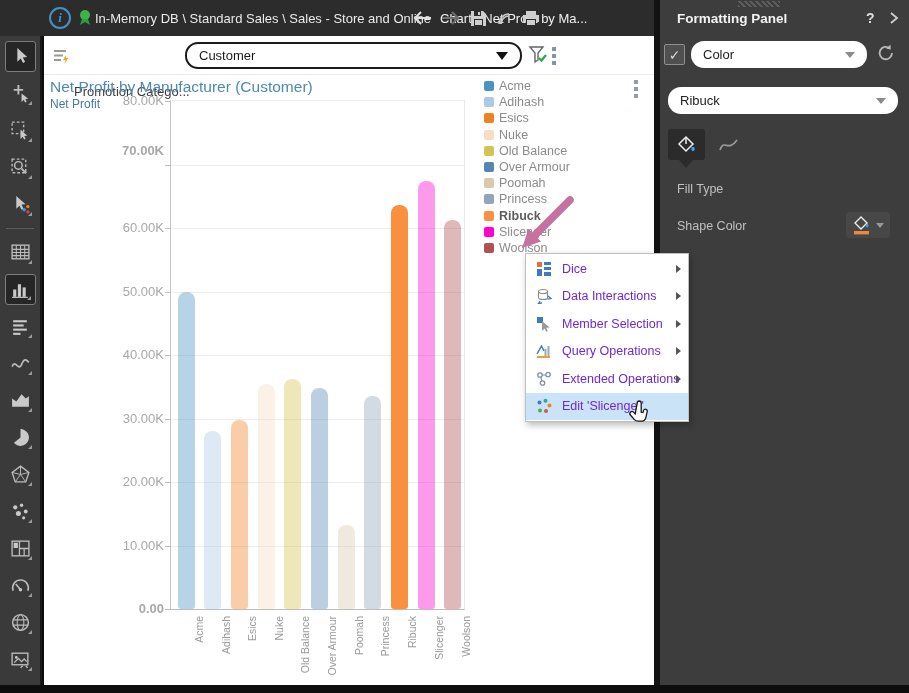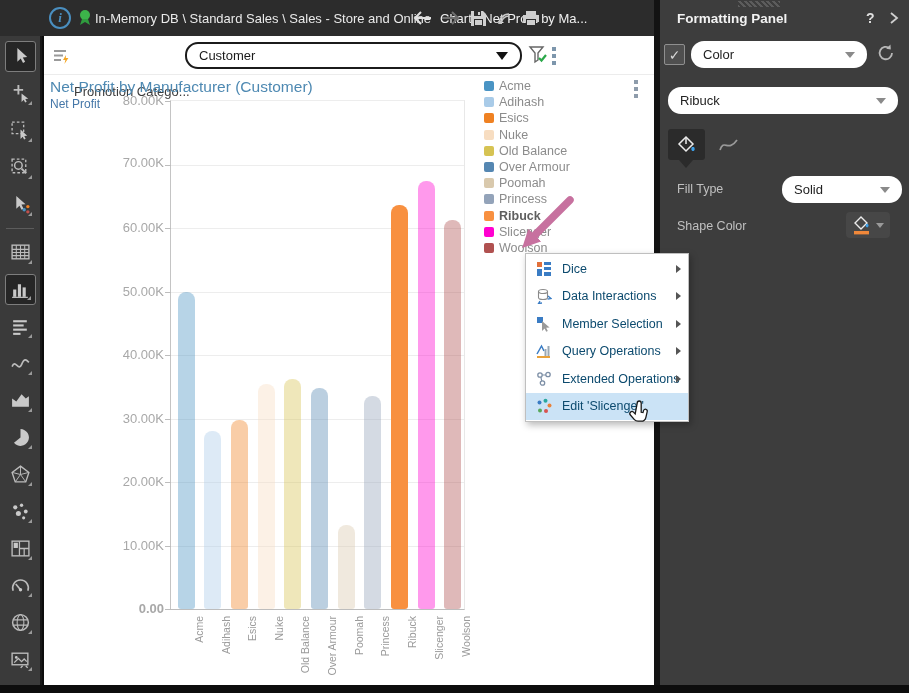--- a/index.html
+++ b/index.html
@@ -52,21 +52,21 @@
   .legend-dots i { width:4px; height:4px; background:#8e9cab; display:block; margin-bottom:3px; }
   .litem { display:flex; align-items:center; height:16.2px; gap:5px; }
   .lswatch { width:10px; height:10px; border-radius:2px; flex:0 0 auto; }
   .llabel { font-size:12.5px; color:#8c8c8c; white-space:nowrap; }
   .llabel.hl { font-weight:bold; color:#5f5f5f; }
 
   
   .ctxmenu { position:absolute; left:525px; top:253px; width:164px; background:#fff; border:1px solid #bfbfbf; box-shadow:2px 3px 7px rgba(0,0,0,.28); z-index:20; padding:1px 0; }
   .mitem { height:27.5px; display:flex; align-items:center; padding:0 8px 0 10px; gap:10px; position:relative; }
   .mitem.hl { background:#cbe3f6; }
-  .mitem .mlabel { font-size:12.5px; color:#0c4a6e; white-space:nowrap; }
+  .mitem .mlabel { font-size:12.5px; color:#6d28d9; white-space:nowrap; }
   .mitem .sub { position:absolute; right:7px; width:0; height:0; border-top:4.5px solid transparent; border-bottom:4.5px solid transparent; border-left:5px solid #555; }
 
   
   .anno-arrow { position:absolute; left:500px; top:190px; z-index:25; }
   .hand-cursor { position:absolute; left:628px; top:399px; z-index:30; }
 
   
   .pdivider { position:absolute; left:654px; top:0; width:6px; height:685px; background:#131313; }
   .panel { position:absolute; left:660px; top:0; width:249px; height:685px; background:#3d3d3d; }
   .panel-grip { position:absolute; left:78px; top:1px; width:42px; height:6px; background:repeating-linear-gradient(45deg,#5c5c5c 0 2px,#3d3d3d 2px 4px); }
@@ -333,21 +333,21 @@
   <div class="vdots" style="position:absolute;left:552px;top:47px;z-index:5">
       <i></i>
       <i></i>
       <i></i>
     </div>
 
   <div class="chart-title">Net Profit by Manufacturer (Customer)</div>
   <div class="chart-ylabel">Net Profit</div>
   <div class="yticks" id="yticks">
       <span style="top: 0px;">80.00K</span>
-      <span style="top: 62px;">70.00K</span>
+      <span style="top: 50px; font-weight: bold;">70.00K</span>
       <span style="top: 127px; margin-left: 42px;">60.00K</span>
       <span style="top: 190.5px;">50.00K</span>
       <span style="top: 254px; margin-left: 20px;">40.00K</span>
       <span style="top: 317.5px;">30.00K</span>
       <span style="top: 381px;">20.00K</span>
       <span style="top: 444.5px;">10.00K</span>
       <span style="top: 508px; font-weight: bold;">0.00</span>
     </div>
   <div class="plot" id="plot">
       <div class="tickdash" style="top: 0px;"></div>
@@ -551,24 +551,20 @@
           <path d="M18 12c1.4 2 .4 4-1 4s-2.4-2-1-4z" fill="#3da0e8"></path>
         </svg>
     </div>
     <div class="ptab-notch"></div>
     <div class="ptab" style="left:50px">
       <svg width="22" height="18" viewBox="0 0 22 18">
           <path d="M2 14C6 2 10 17 19 4" stroke="#9a9a9a" stroke-width="1.7" fill="none"></path>
         </svg>
     </div>
     <span class="prow-label" style="left:17px;top:182px">Fill Type</span>
-    <div class="dd dd-fill">
-      <span>Solid</span>
-        <span class="caret"></span>
-    </div>
     <span class="prow-label" style="left:17px;top:219px">Shape Color</span>
     <div class="shape-btn">
       <svg width="20" height="20" viewBox="0 0 20 20">
           <path d="M9 2L3 8l6 6 6-6z" stroke="#ececec" stroke-width="1.4" fill="none"></path>
           <path d="M16 9c1.2 1.7.3 3.4-.9 3.4s-2.1-1.7-.9-3.4z" fill="#3da0e8"></path>
           <rect id="shape-color-bar" x="2" y="16" width="15" height="3.4" fill="#f0883a"></rect>
         </svg>
       <span class="caret"></span>
     </div>
   </div>

